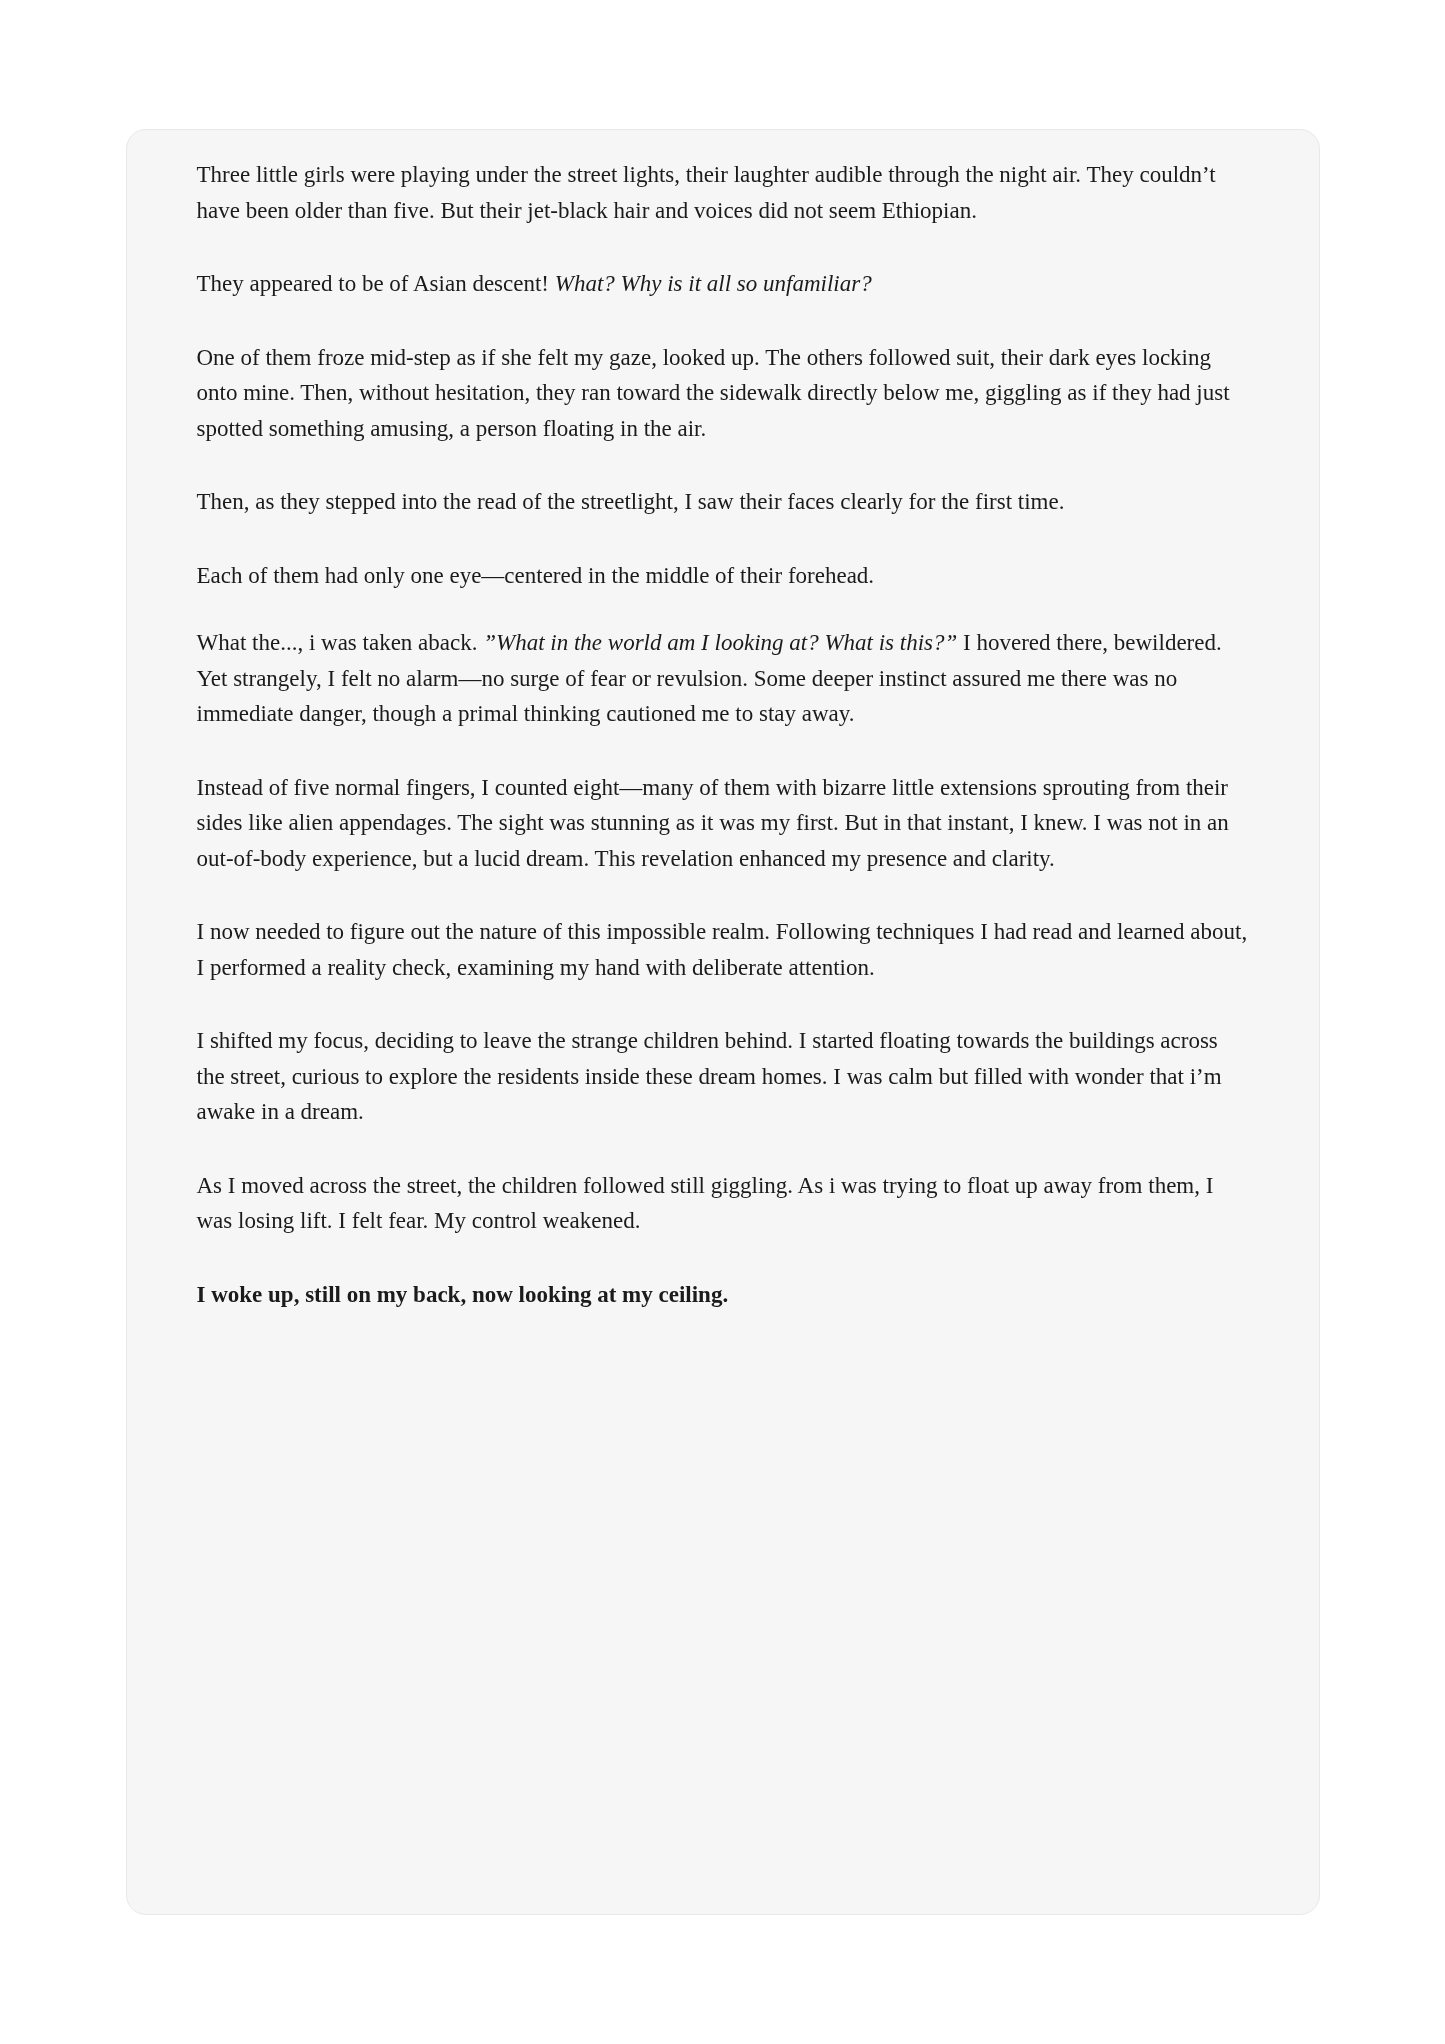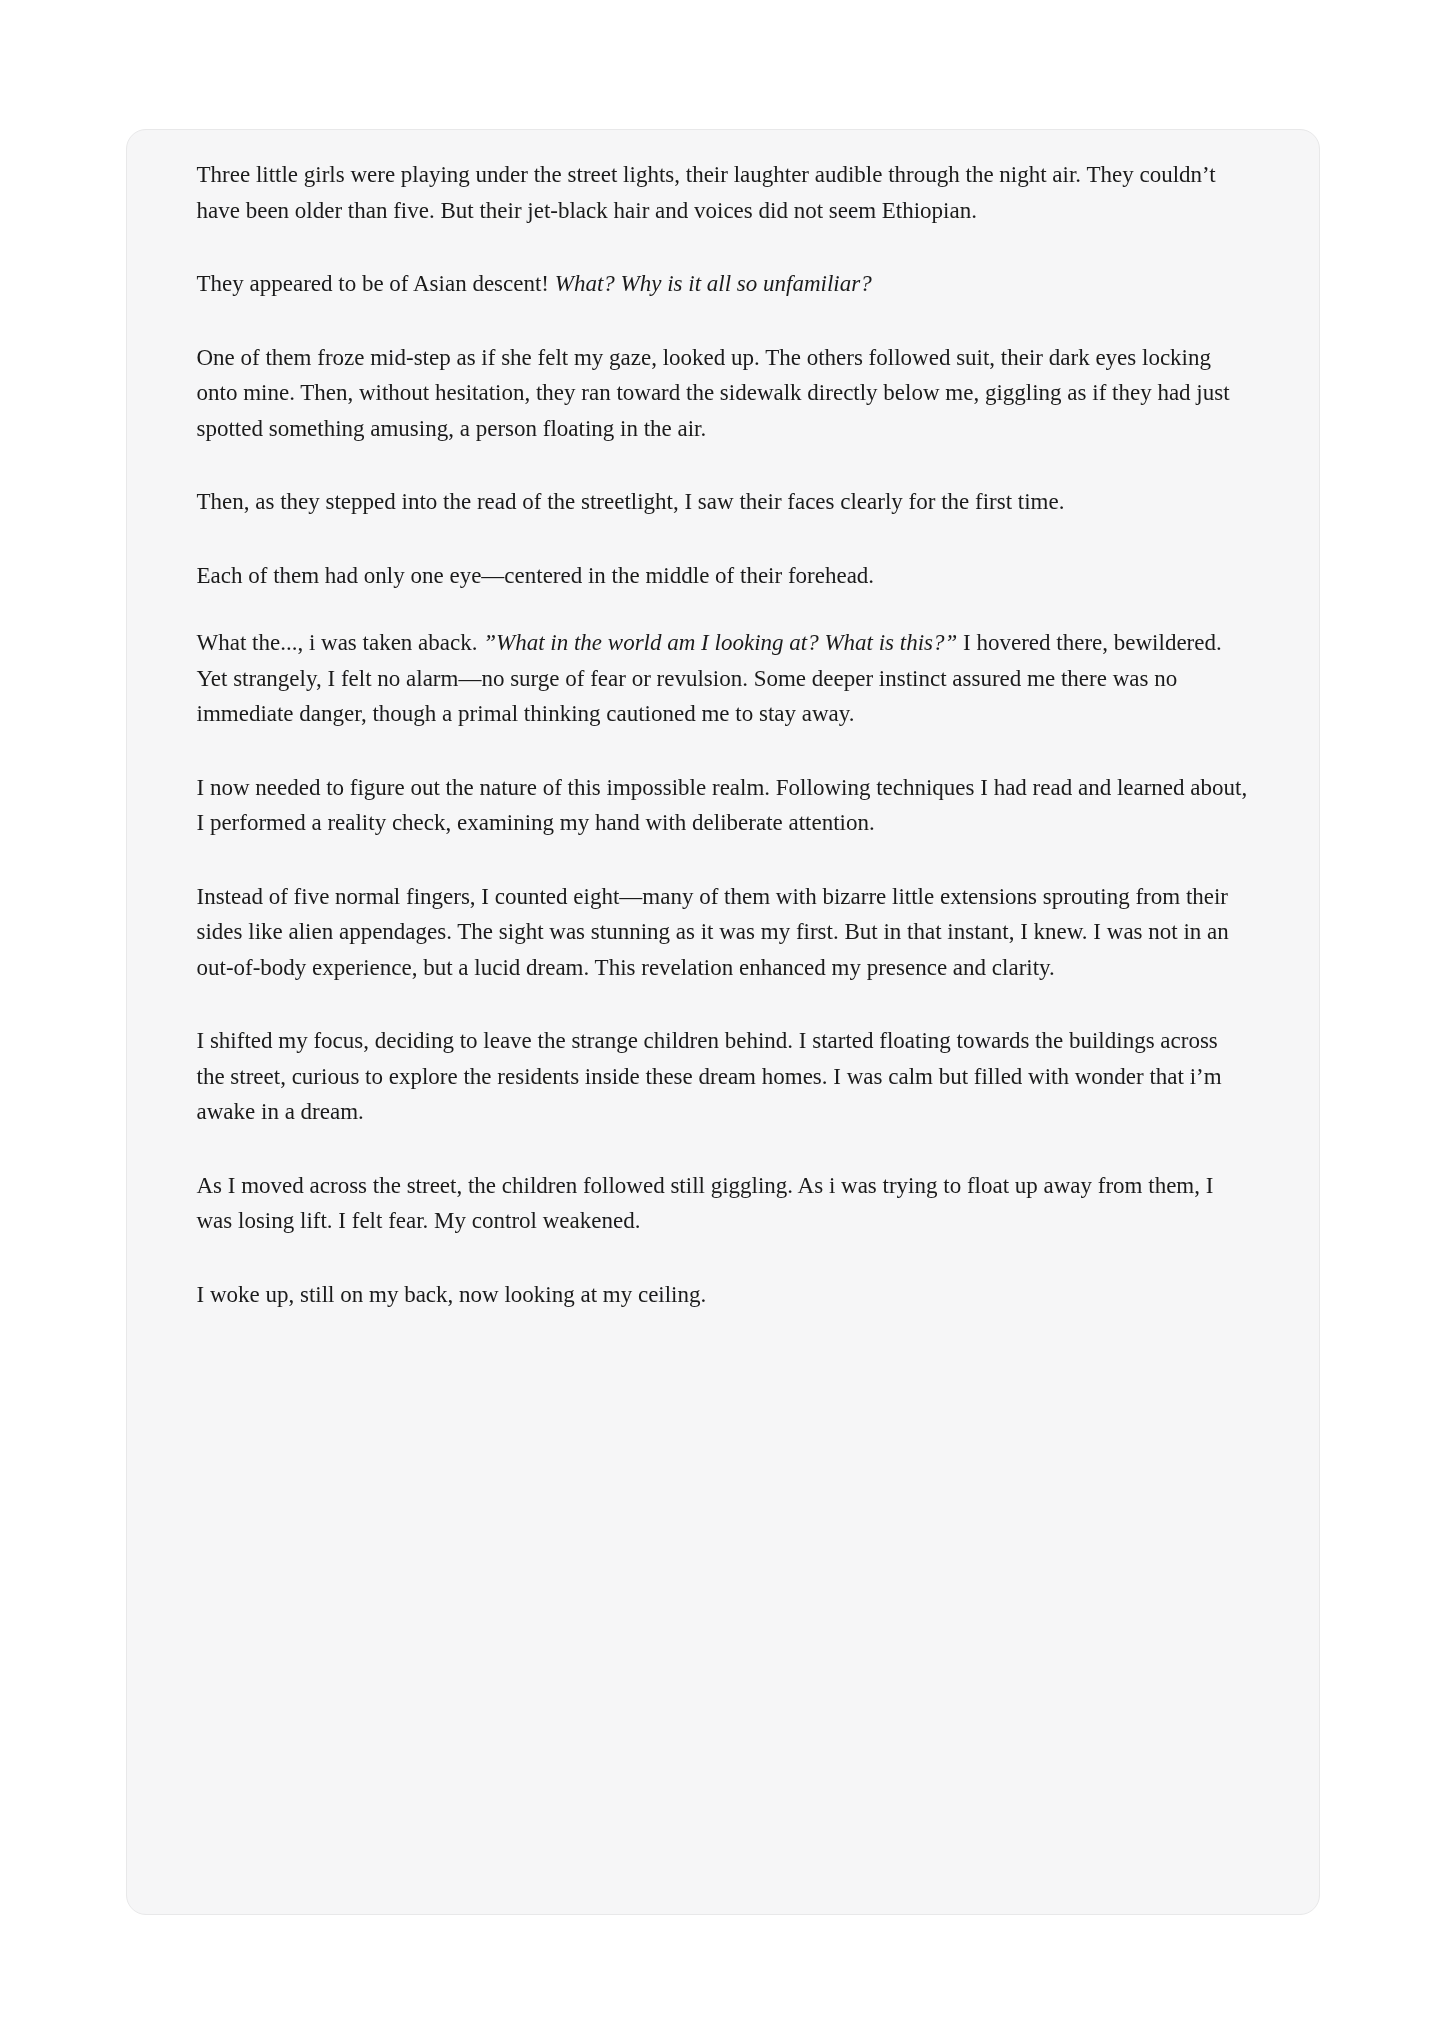--- a/index.html
+++ b/index.html
@@ -37,35 +37,36 @@
     font-size: 23px;
     line-height: 35.5px;
     color: var(--text-color);
     letter-spacing: 0;
   }
   .card p.tight {
     margin-bottom: 32px;
   }
   .card p:last-child {
     margin-bottom: 11px;
+    font-weight: bold;
   }
   .card em {
     font-style: italic;
   }
 </style>
 </head>
 <body>
 
 <main class="page">
   <article class="card" id="story-card">
       <p><span>Three little girls were playing under the street lights, their laughter audible through the night air. They couldn’t have been older than five. But their jet-black hair and voices did not seem Ethiopian.</span></p>
       <p><span>They appeared to be of Asian descent! </span><em>What? Why is it all so unfamiliar?</em></p>
       <p><span>One of them froze mid-step as if she felt my gaze, looked up. The others followed suit, their dark eyes locking onto mine. Then, without hesitation, they ran toward the sidewalk directly below me, giggling as if they had just spotted something amusing, a person floating in the air.</span></p>
       <p><span>Then, as they stepped into the read of the streetlight, I saw their faces clearly for the first time.</span></p>
       <p class="tight"><span>Each of them had only one eye—centered in the middle of their forehead.</span></p>
       <p><span>What the..., i was taken aback. </span><em>”What in the world am I looking at? What is this?”</em><span> I hovered there, bewildered. Yet strangely, I felt no alarm—no surge of fear or revulsion. Some deeper instinct assured me there was no immediate danger, though a primal thinking cautioned me to stay away.</span></p>
+      <p><span>Instead of five normal fingers, I counted eight—many of them with bizarre little extensions sprouting from their sides like alien appendages. The sight was stunning as it was my first. But in that instant, I knew. I was not in an out-of-body experience, but a lucid dream. This revelation enhanced my presence and clarity.</span></p>
       <p><span>I now needed to figure out the nature of this impossible realm. Following techniques I had read and learned about, I performed a reality check, examining my hand with deliberate attention.</span></p>
-      <p><span>Instead of five normal fingers, I counted eight—many of them with bizarre little extensions sprouting from their sides like alien appendages. The sight was stunning as it was my first. But in that instant, I knew. I was not in an out-of-body experience, but a lucid dream. This revelation enhanced my presence and clarity.</span></p>
       <p><span>I shifted my focus, deciding to leave the strange children behind. I started floating towards the buildings across the street, curious to explore the residents inside these dream homes. I was calm but filled with wonder that i’m awake in a dream.</span></p>
       <p><span>As I moved across the street, the children followed still giggling. As i was trying to float up away from them, I was losing lift. I felt fear. My control weakened.</span></p>
       <p><span>I woke up, still on my back, now looking at my ceiling.</span></p>
     </article>
 </main>
 
 </body></html>

